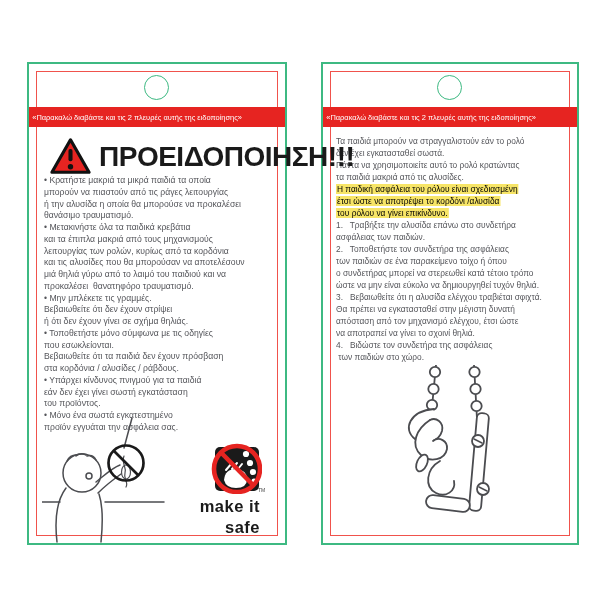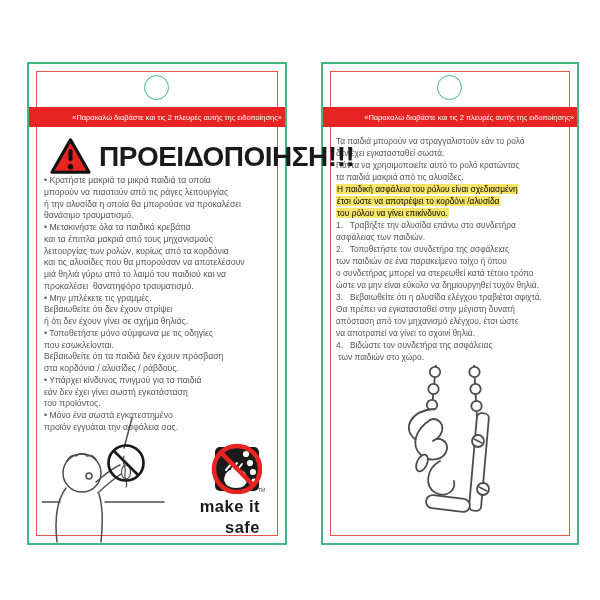--- a/index.html
+++ b/index.html
@@ -6,21 +6,21 @@
   body{width:600px;height:600px;position:relative;font-family:"Liberation Sans",sans-serif;overflow:hidden;}
   .canvas{position:absolute;inset:0;background:#ffffff;}
 
   
   .tag{position:absolute;top:62px;height:483px;border:2px solid #3db982;background:#ffffff;box-sizing:border-box;}
   .tag-left{left:27px;width:260px;}
   .tag-right{left:321px;width:258px;}
   .inner-border{position:absolute;inset:7px;border:1.5px solid #f0524c;pointer-events:none;}
   .hole{position:absolute;top:11px;left:50%;width:23px;height:23px;margin-left:-13px;border:1.7px solid #3db982;border-radius:50%;background:#fff;}
 
-  .banner{position:absolute;left:0;right:0;top:43px;height:20px;background:#e62421;display:flex;align-items:center;justify-content:flex-end;z-index:3;}
+  .banner{position:absolute;left:0;right:0;top:43px;height:20px;background:#e62421;display:flex;align-items:center;justify-content:flex-start;z-index:3;}
   .banner-text{color:#ffffff;font-size:7.7px;letter-spacing:0;white-space:nowrap;transform:scaleX(.97);}
 
   
   .heading-row{position:absolute;left:20px;top:73px;display:flex;align-items:center;gap:7px;z-index:2;}
   .warn-title{font-size:28px;font-weight:bold;color:#1a1a1a;letter-spacing:-0.5px;white-space:nowrap;}
   .pre{white-space:pre-wrap;color:#54555a;}
   .left-body{position:absolute;left:15px;top:111px;width:226px;font-size:9px;line-height:11.75px;transform:scaleX(.96);transform-origin:0 0;}
 
   .child-illu{position:absolute;left:13px;top:352px;}
   .logo-block{position:absolute;left:145px;top:378px;width:88px;}

